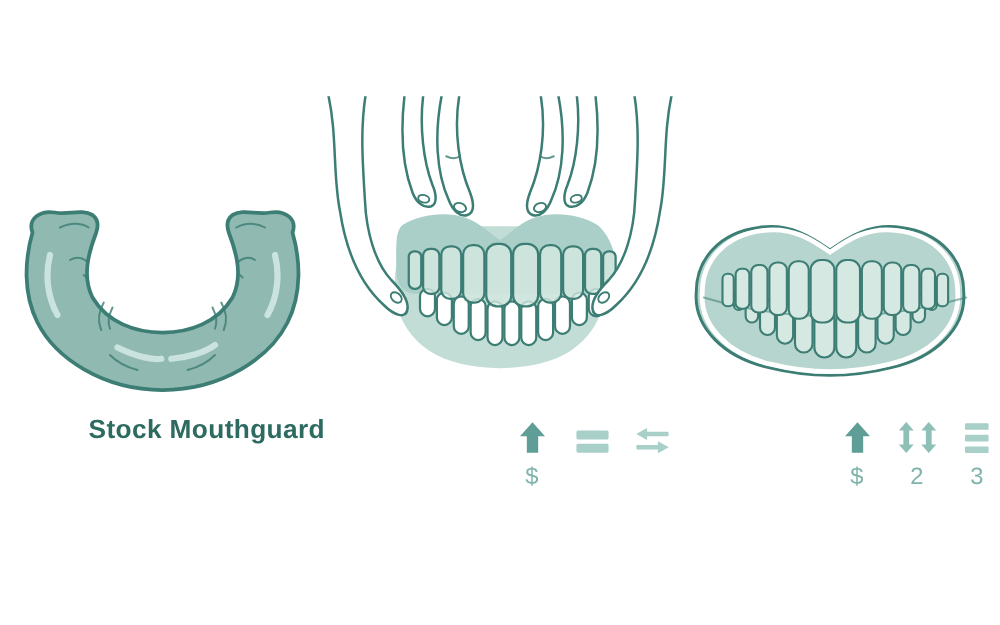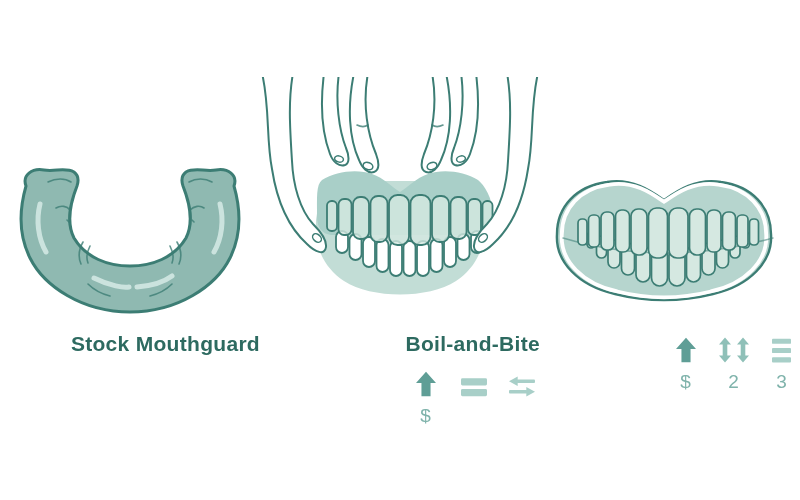--- a/index.html
+++ b/index.html
@@ -112,21 +112,20 @@
                C90,86 89,78 86,71 C79,53 75,24 79,-4 Z"></path>
           <ellipse class="nail" cx="79" cy="82" rx="4.5" ry="3" transform="rotate(15 79 82)"></ellipse>
           <path class="hand" d="M94,-4 C87,30 89,61 99,83 C102,91 108,97 114,95
                C120,93 119,85 116,77 C108,58 102,28 108,-4 Z"></path>
           <ellipse class="nail" cx="108" cy="89" rx="5" ry="3.5" transform="rotate(20 108 89)"></ellipse>
           <path class="det" d="M97,48 C101,50 105,50 108,48"></path>
         </g>
         <use href="#hand" transform="translate(280,0) scale(-1,1)"></use>
       </svg>
     </div>
-    <h2 class="label">Boil-and-Bite</h2>
     <div class="icons">
       <div class="icon-cell">
         <span class="glyph">
           <svg width="20" height="26" viewBox="0 0 22 27">
               <path class="icoDark" d="M11,0 L22,12.5 L16,12.5 L16,27 L6,27 L6,12.5 L0,12.5 Z"></path>
             </svg>
         </span>
         <span class="caption">$</span>
       </div>
       <div class="icon-cell">

